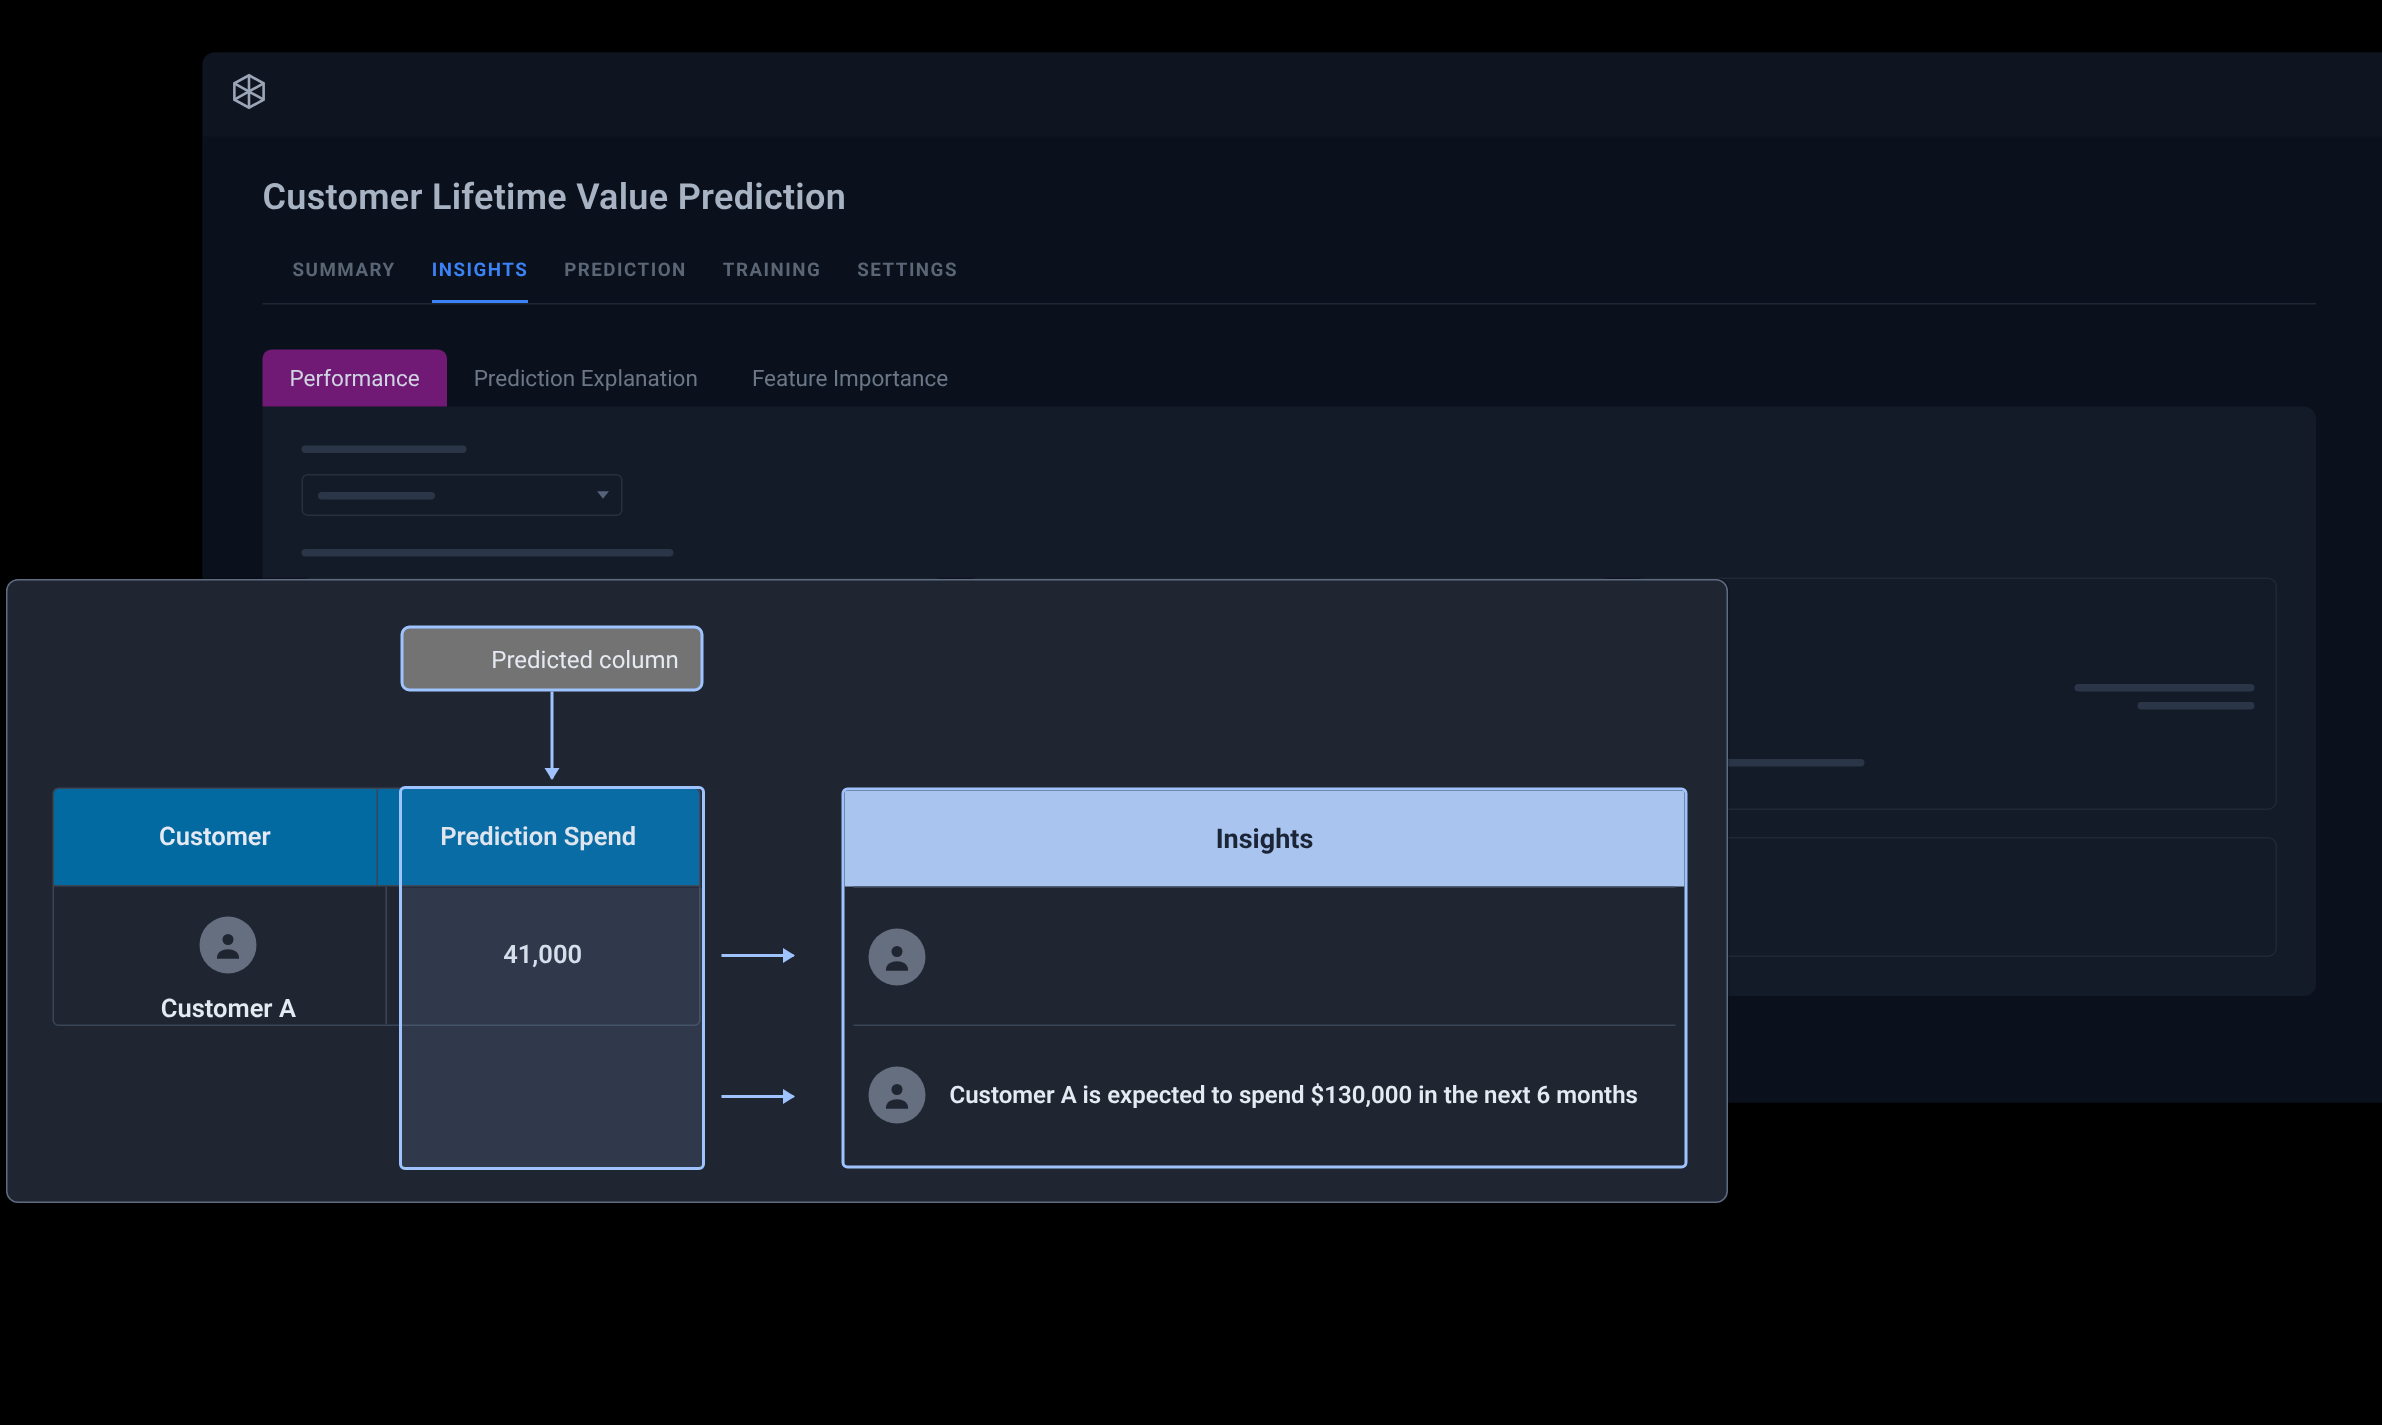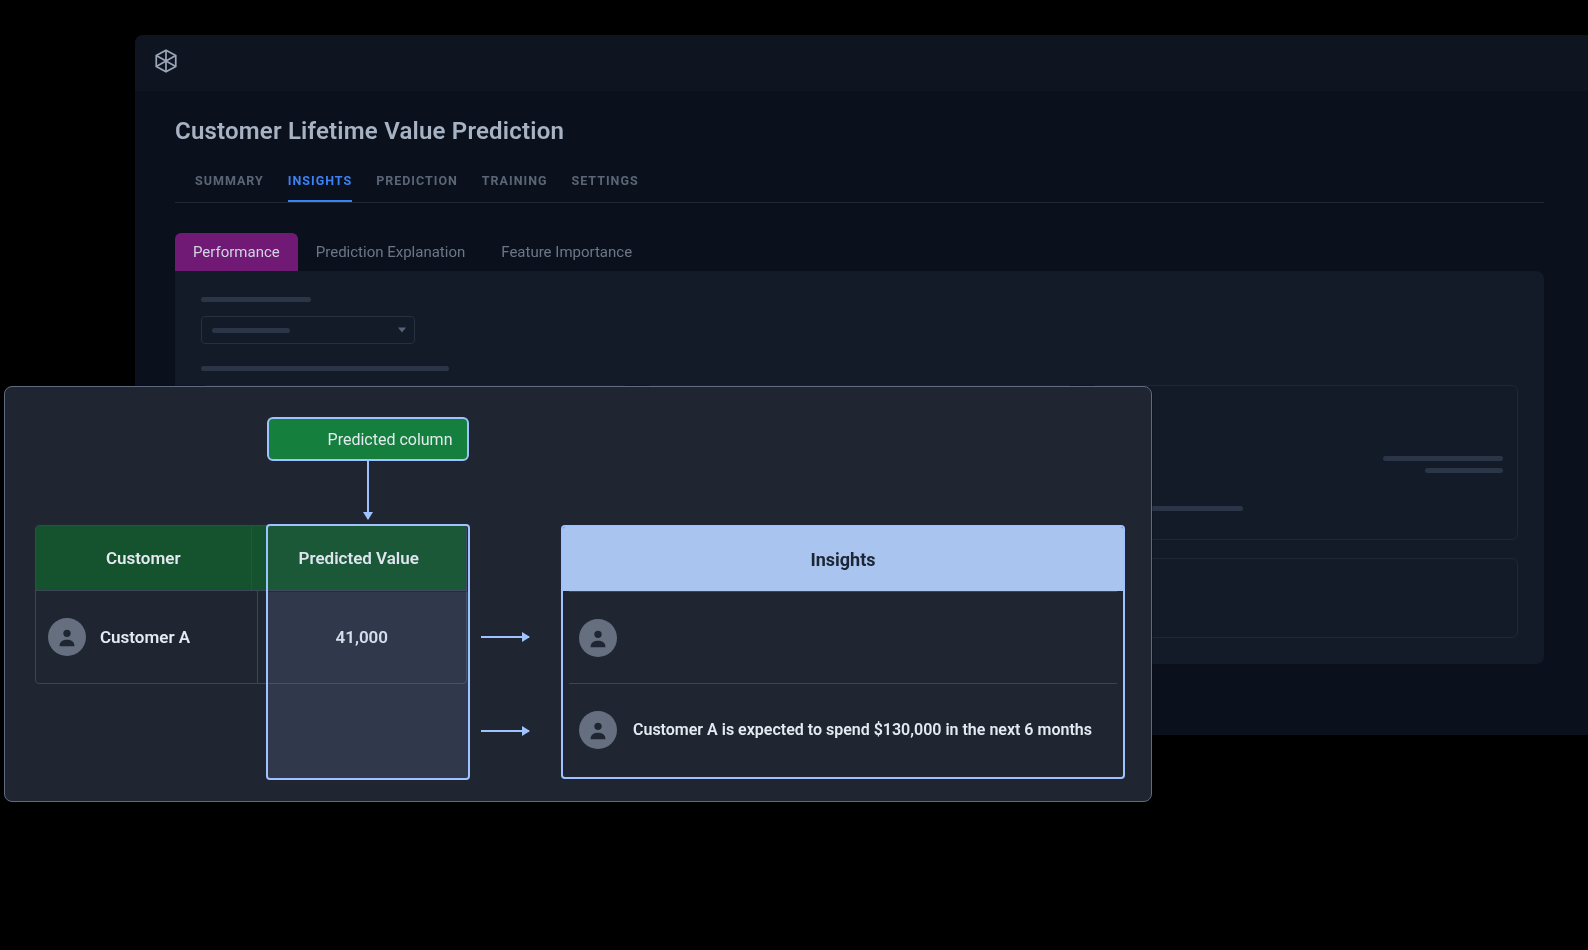--- a/index.html
+++ b/index.html
@@ -140,21 +140,21 @@
     position:absolute;
     left: 262px;
     top: 30px;
     width: 202px;
     height: 44px;
     border: 2px solid #9ec3ff;
     border-radius: 6px;
     display:flex;align-items:center;justify-content:center;
     color:#e5e9f1;
     font-size:16px;
-    background:#15803d;
+    background:#737373;
     padding-left:44px;
   }
   .arrow-down {
     position:absolute;
     left: 362px;
     top: 74px;
     width:2px;
     height:58px;
     background:#9ec3ff;
   }
@@ -175,23 +175,23 @@
     overflow:hidden;
   }
   .dt-row { display:flex; }
   .dt-cell {
     flex:1; display:flex; align-items:center; justify-content:center;
     height:64px; color:#e5e9f1; font-size:17px;
     border-right:1px solid #3a4556;
   }
   .dt-row + .dt-row { border-top:1px solid #3a4556; }
   .dt-cell:last-child { border-right:none; }
-  .dt-header { background:#14532d; font-weight:600; }
+  .dt-header { background:#0369a1; font-weight:600; }
   .dt-body .dt-cell { height:92px; font-size:17px; font-weight:600; }
-  .dt-body .dt-cell.name { justify-content:flex-start; padding-left:12px; gap:14px; }
+  .dt-body .dt-cell.name { justify-content:flex-end; padding-left:12px; gap:14px;flex-direction:column; }
   .avatar {
     width:38px;height:38px;border-radius:50%;background:#666f80;display:flex;align-items:center;justify-content:center;
   }
   .avatar svg { width:22px;height:22px; fill:#1f2632; }
   .col-highlight {
     position:absolute;
     left: 261px;
     top: 137px;
     width: 204px;
     height: 256px;
@@ -301,21 +301,21 @@
 
 <div class="overlay">
   <div class="pc-label">
     <span>Predicted column</span>
   </div>
   <div class="arrow-down"></div>
 
   <div class="data-table">
     <div class="dt-row dt-header">
       <div class="dt-cell">Customer</div>
-      <div class="dt-cell">Predicted Value</div>
+      <div class="dt-cell">Prediction Spend</div>
     </div>
     <div class="dt-row dt-body">
       <div class="dt-cell name">
         <span class="avatar">
           <svg viewBox="0 0 24 24">
               <circle cx="12" cy="8" r="4"></circle>
               <path d="M4 21c0-4 4-6 8-6s8 2 8 6v1H4z"></path>
             </svg>
         </span>
         <span>Customer A</span>

